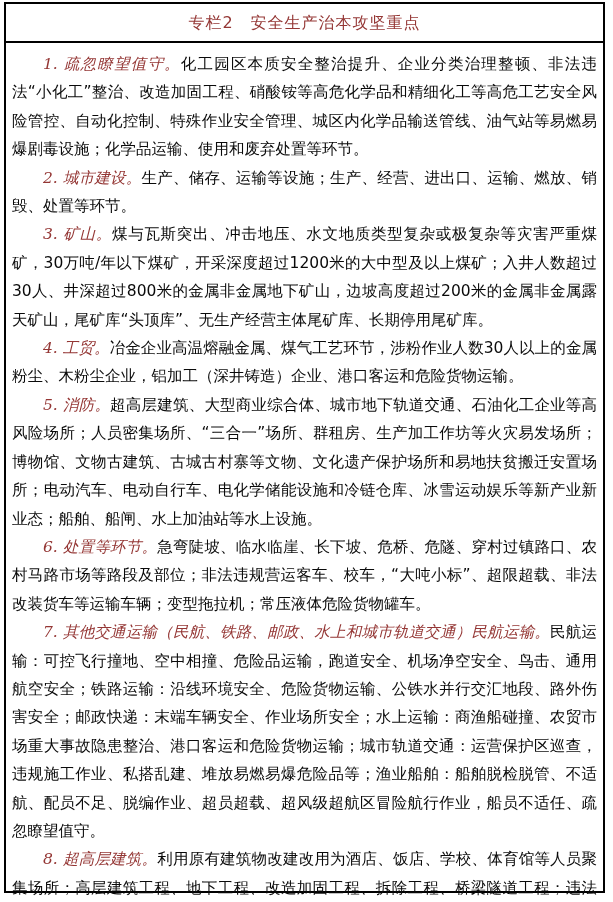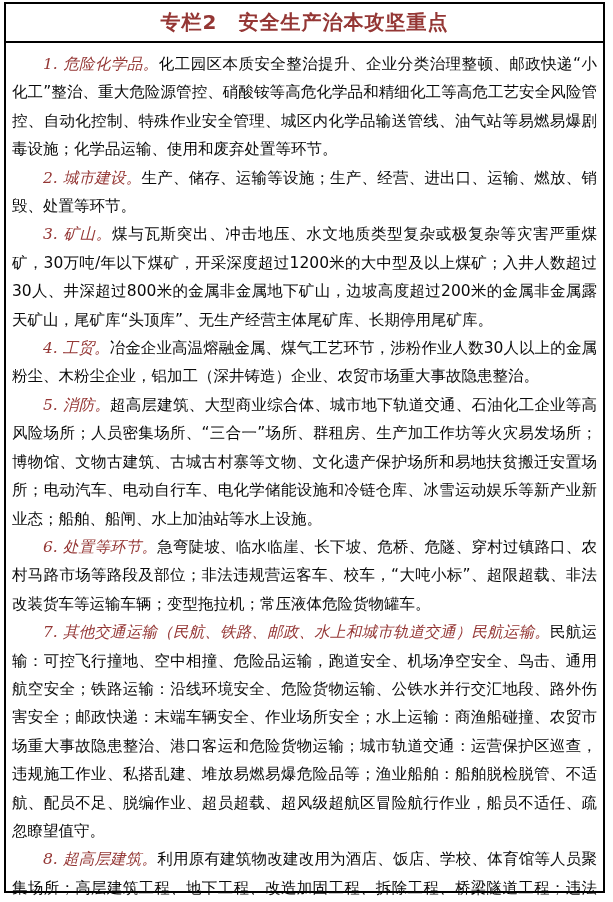--- a/index.html
+++ b/index.html
@@ -15,22 +15,22 @@
     left: 4px; top: 2px;
     width: 601px; height: 891px;
     border: 2px solid #000;
     background: #fff;
     box-sizing: border-box;
   }
   .panel-title {
     height: 37px;
     line-height: 37px;
     text-align: center;
-    font-weight: bold;
-    font-size: 20px;
+    font-weight: normal;
+    font-size: 16px;
     color: #943634;
     border-bottom: 2px solid #000;
     letter-spacing: 1px;
     white-space: pre;
   }
   .panel-body {
     padding: 7px 6px 0 6px;
     font-size: 15.5px;
     line-height: 28.4px;
     text-align: justify;
@@ -45,22 +45,22 @@
     font-style: italic;
     font-family: "DejaVu Serif", serif;
   }
 </style>
 </head>
 <body>
 
 <div class="panel">
   <div class="panel-title">专栏2　安全生产治本攻坚重点</div>
   <div class="panel-body">
-      <p class="para"><span class="lead">1.</span> <span class="lead">危险化学品。</span><span>化工园区本质安全整治提升、企业分类治理整顿、邮政快递“小化工”整治、重大危险源管控、硝酸铵等高危化学品和精细化工等高危工艺安全风险管控、自动化控制、特殊作业安全管理、城区内化学品输送管线、油气站等易燃易爆剧毒设施；化学品运输、使用和废弃处置等环节。</span></p>
+      <p class="para"><span class="lead">1.</span> <span class="lead">疏忽瞭望值守。</span><span>化工园区本质安全整治提升、企业分类治理整顿、非法违法“小化工”整治、改造加固工程、硝酸铵等高危化学品和精细化工等高危工艺安全风险管控、自动化控制、特殊作业安全管理、城区内化学品输送管线、油气站等易燃易爆剧毒设施；化学品运输、使用和废弃处置等环节。</span></p>
       <p class="para"><span class="lead">2.</span> <span class="lead">城市建设。</span><span>生产、储存、运输等设施；生产、经营、进出口、运输、燃放、销毁、处置等环节。</span></p>
       <p class="para"><span class="lead">3.</span> <span class="lead">矿山。</span><span>煤与瓦斯突出、冲击地压、水文地质类型复杂或极复杂等灾害严重煤矿，30万吨/年以下煤矿，开采深度超过1200米的大中型及以上煤矿；入井人数超过30人、井深超过800米的金属非金属地下矿山，边坡高度超过200米的金属非金属露天矿山，尾矿库“头顶库”、无生产经营主体尾矿库、长期停用尾矿库。</span></p>
-      <p class="para"><span class="lead">4.</span> <span class="lead">工贸。</span><span>冶金企业高温熔融金属、煤气工艺环节，涉粉作业人数30人以上的金属粉尘、木粉尘企业，铝加工（深井铸造）企业、农贸市场重大事故隐患整治。</span></p>
+      <p class="para"><span class="lead">4.</span> <span class="lead">工贸。</span><span>冶金企业高温熔融金属、煤气工艺环节，涉粉作业人数30人以上的金属粉尘、木粉尘企业，铝加工（深井铸造）企业、港口客运和危险货物运输。</span></p>
       <p class="para"><span class="lead">5.</span> <span class="lead">消防。</span><span>超高层建筑、大型商业综合体、城市地下轨道交通、石油化工企业等高风险场所；人员密集场所、“三合一”场所、群租房、生产加工作坊等火灾易发场所；博物馆、文物古建筑、古城古村寨等文物、文化遗产保护场所和易地扶贫搬迁安置场所；电动汽车、电动自行车、电化学储能设施和冷链仓库、冰雪运动娱乐等新产业新业态；船舶、船闸、水上加油站等水上设施。</span></p>
       <p class="para"><span class="lead">6.</span> <span class="lead">处置等环节。</span><span>急弯陡坡、临水临崖、长下坡、危桥、危隧、穿村过镇路口、农村马路市场等路段及部位；非法违规营运客车、校车，“大吨小标”、超限超载、非法改装货车等运输车辆；变型拖拉机；常压液体危险货物罐车。</span></p>
       <p class="para"><span class="lead">7.</span> <span class="lead">其他交通运输（民航、铁路、邮政、水上和城市轨道交通）民航运输。</span><span>民航运输：可控飞行撞地、空中相撞、危险品运输，跑道安全、机场净空安全、鸟击、通用航空安全；铁路运输：沿线环境安全、危险货物运输、公铁水并行交汇地段、路外伤害安全；邮政快递：末端车辆安全、作业场所安全；水上运输：商渔船碰撞、农贸市场重大事故隐患整治、港口客运和危险货物运输；城市轨道交通：运营保护区巡查，违规施工作业、私搭乱建、堆放易燃易爆危险品等；渔业船舶：船舶脱检脱管、不适航、配员不足、脱编作业、超员超载、超风级超航区冒险航行作业，船员不适任、疏忽瞭望值守。</span></p>
       <p class="para"><span class="lead">8.</span> <span class="lead">超高层建筑。</span><span>利用原有建筑物改建改用为酒店、饭店、学校、体育馆等人员聚集场所；高层建筑工程、地下工程、改造加固工程、拆除工程、桥梁隧道工程；违法违规转包分包；城镇燃气及燃气设施安全管理。</span></p>
     </div>
 </div>
 
 </body></html>

